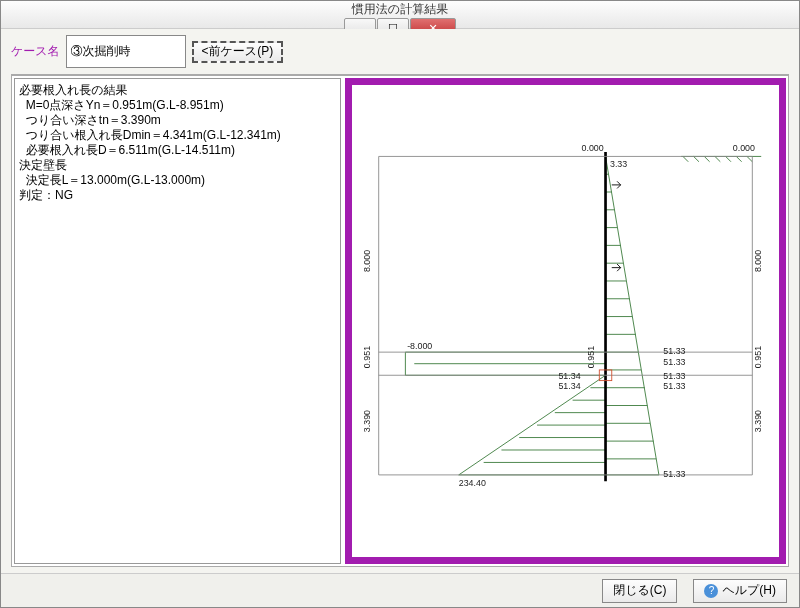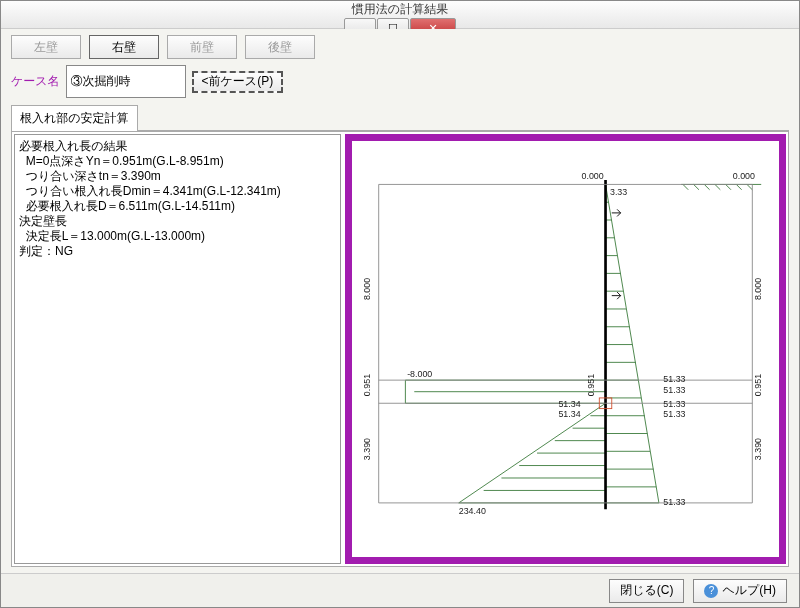--- a/index.html
+++ b/index.html
@@ -19,56 +19,49 @@
 .label { color: #a21caf; }
 .case-input { width: 120px; height: 33px; border: 1px solid #888; background: #fff; padding: 0 4px; }
 .nav-btn { height: 22px; padding: 0 8px; border: 1px solid #888; background: linear-gradient(#fdfdfd,#eaeaea); display:flex;align-items:center; }
 .nav-btn.dashed { border: 2px dashed #555; text-align: center; }
 .tabs { display: flex; border-bottom: 1px solid #aaa; }
 .tab { padding: 4px 8px; border: 1px solid #aaa; border-bottom: none; background: #f0f0ec; margin-right: 2px; position: relative; top: 1px; }
 .tab.active { background: #fff; }
 .main { flex: 1; display: flex; gap: 4px; border: 1px solid #aaa; background: #fff; padding: 2px; overflow: hidden; }
 .results-box { width: 327px; border: 1px solid #999; background: #fff; padding: 4px; white-space: pre; overflow: auto; font-size: 11px; line-height: 1.25; }
 .diagram { flex: 1; border: 7px solid #a21caf; background: #fff; position: relative; }
-.footer { height: 34px; border-top: 1px solid #ccc; display: flex; justify-content: flex-end; align-items: center; gap: 9px; padding: 0 12px; background: #f0f0ec; }
+.footer { height: 34px; border-top: 1px solid #ccc; display: flex; justify-content: flex-end; align-items: center; gap: 16px; padding: 0 12px; background: #f0f0ec; }
 .footer-btn { height: 24px; padding: 0 10px; border: 1px solid #888; background: linear-gradient(#fdfdfd,#eaeaea); display:flex;align-items:center; gap:4px; }
 .help-icon { width: 14px; height: 14px; border-radius: 50%; background: #4a90d9; color: #fff; font-size: 10px; display:inline-flex;align-items:center;justify-content:center; }
 svg text { font-size: 10px; fill: #222; font-family: "MS PGothic", sans-serif; }
 svg text.vert { writing-mode: sideways-lr; }
 </style>
 </head>
 <body>
 
 <div class="window">
   <div class="titlebar">
     <div class="titlebar-icon"></div>
     <div class="titlebar-text">慣用法の計算結果</div>
     <div class="win-buttons">
       <div class="win-btn">—</div>
       <div class="win-btn">☐</div>
       <div class="win-btn close">✕</div>
     </div>
   </div>
 
   <div class="content">
-    <div class="row1">
-      <div class="wall-btn">左壁</div>
-      <div class="wall-btn active">右壁</div>
-      <div class="wall-btn">前壁</div>
-      <div class="wall-btn">後壁</div>
-    </div>
 
     <div class="row2">
       <span class="label">ケース名</span>
       <input class="case-input" value="③次掘削時" style="">
       <div class="nav-btn dashed">&lt;前ケース(P)</div>
     </div>
 
     <div class="tabs">
-      <div class="tab active">根入れ部の安定計算</div>
     </div>
 
     <div class="main">
       <div class="results-box"><span>必要根入れ長の結果</span>
 <span>  M=0点深さYn＝0.951m(G.L-8.951m)</span>
 <span>  つり合い深さtn＝3.390m</span>
 <span>  つり合い根入れ長Dmin＝4.341m(G.L-12.341m)</span>
 <span>  必要根入れ長D＝6.511m(G.L-14.511m)</span>
 <span>決定壁長</span>
 <span>  決定長L＝13.000m(G.L-13.000m)</span>

